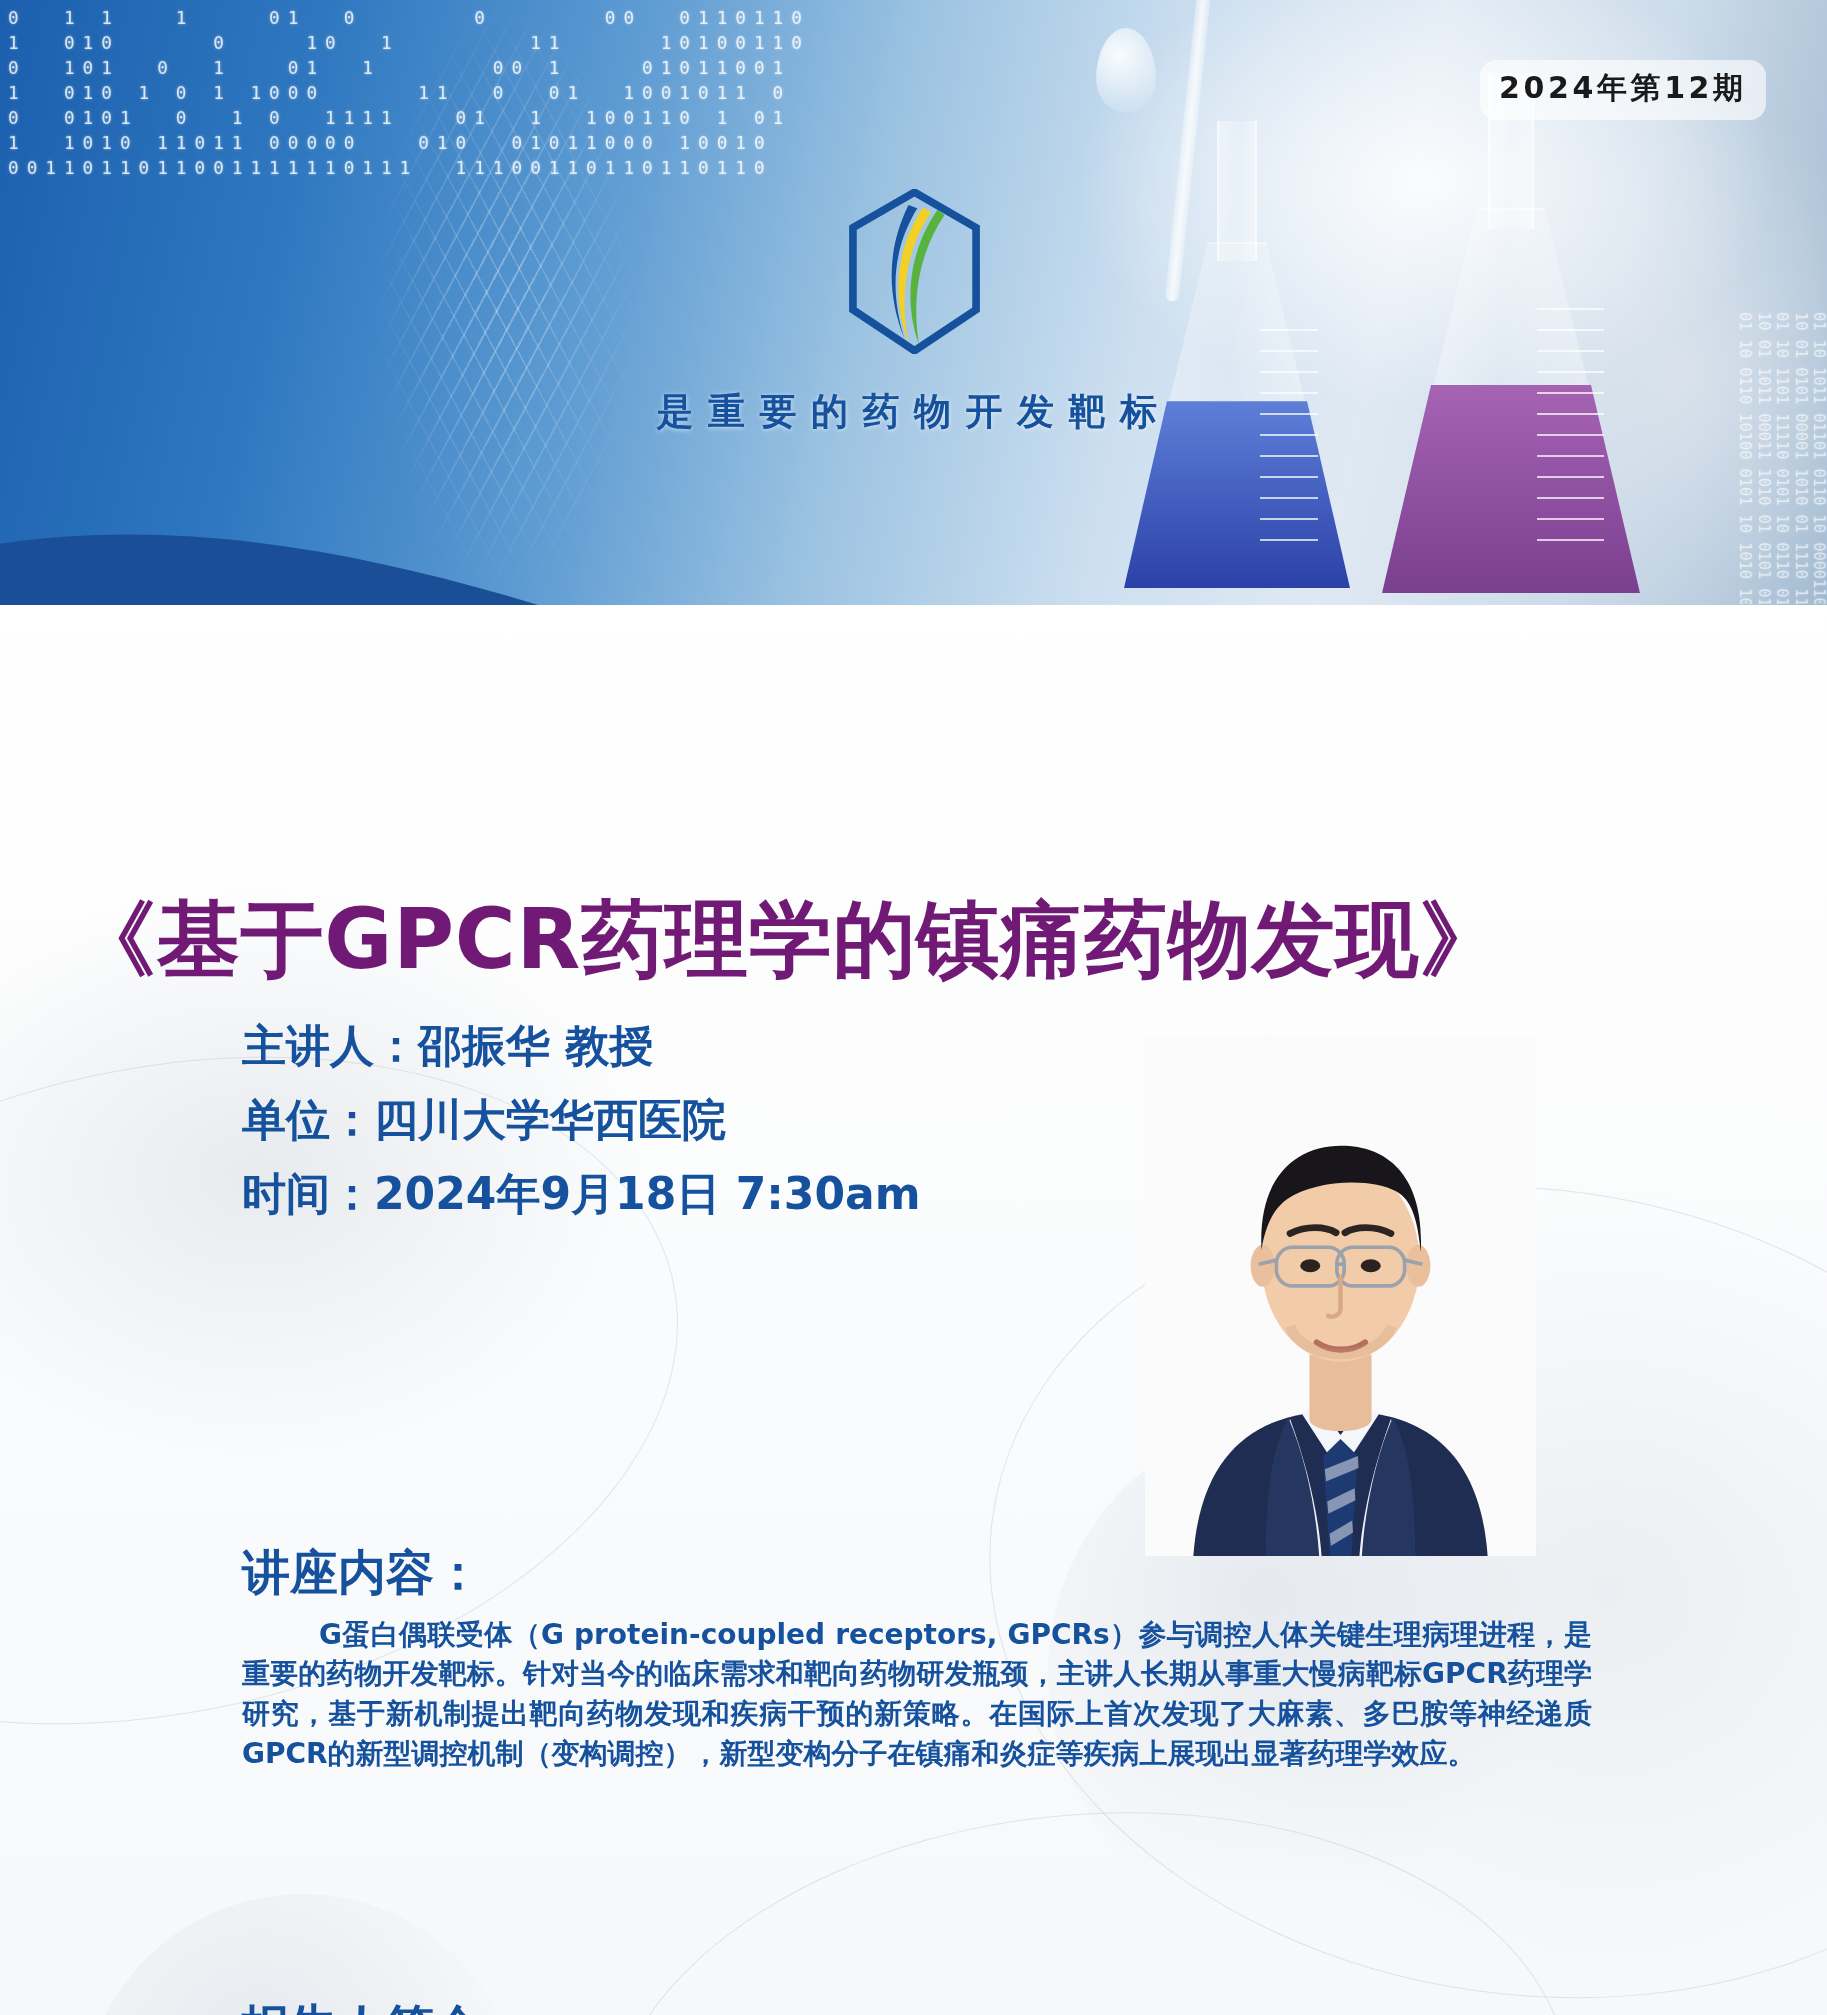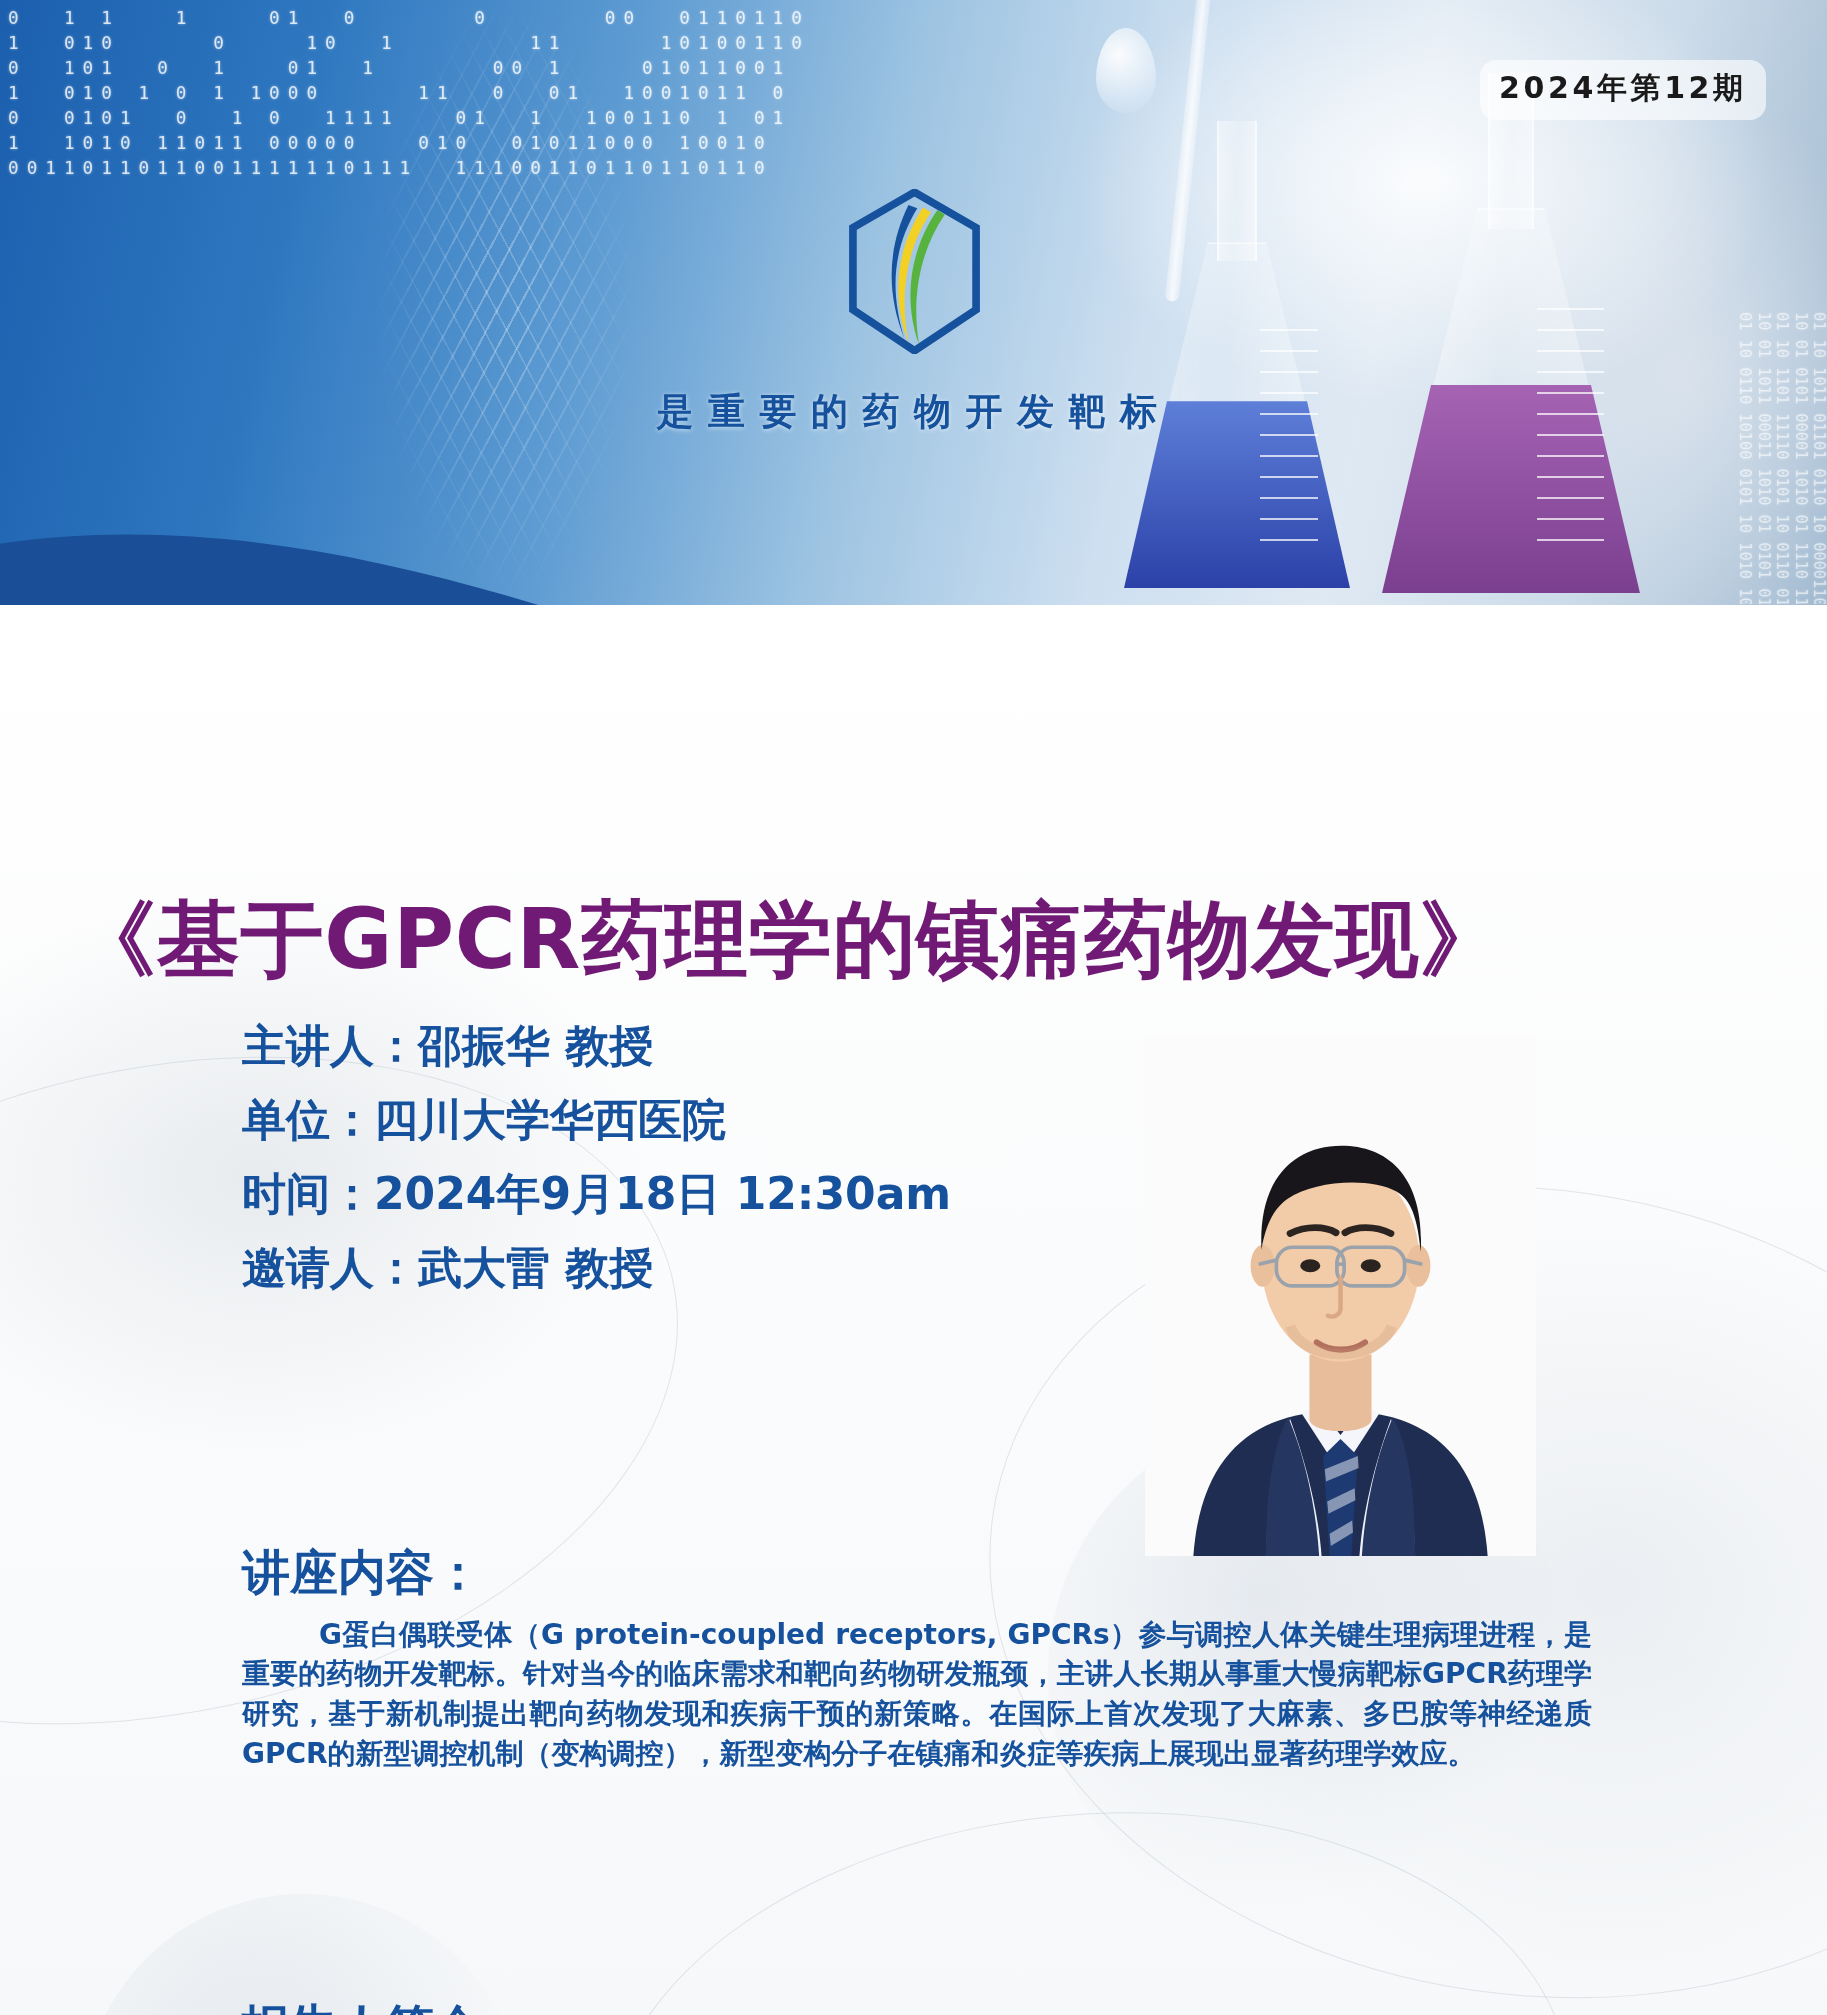--- a/index.html
+++ b/index.html
@@ -259,22 +259,21 @@
   <div class="swoosh" id="sw2"></div>
   <div class="swoosh" id="sw3"></div>
   <div class="blob" id="bl1"></div>
   <div class="blob" id="bl2"></div>
 
   <h1 class="main-title">《基于GPCR药理学的镇痛药物发现》</h1>
 
   <div class="info">
     <div class="info-line">主讲人：邵振华 教授</div>
     <div class="info-line">单位：四川大学华西医院</div>
-    <div class="info-line">时间：2024年9月18日  12:30am</div>
-    <div class="info-line">邀请人：武大雷 教授</div>
+    <div class="info-line">时间：2024年9月18日  7:30am</div>
   </div>
 
   <div class="portrait">
     <svg viewBox="0 0 970 1290" preserveAspectRatio="xMidYMid slice">
       <rect width="970" height="1290" fill="#fbfbfb"></rect>
 
       <path d="M120 1290 C 140 1010, 300 930, 485 930 C 670 930, 830 1010, 850 1290 Z" fill="#1f2d52"></path>
 
       <path d="M388 935 L485 1085 L582 935 L540 918 L485 990 L430 918 Z" fill="#f4f6fb"></path>
       <path d="M360 950 C 400 1060, 430 1180, 438 1290 L300 1290 C 305 1130, 325 1020, 360 950 Z" fill="#eef1f8"></path>

